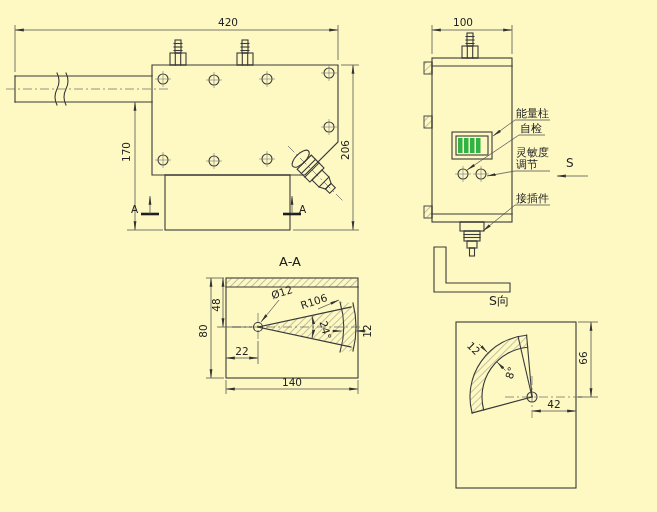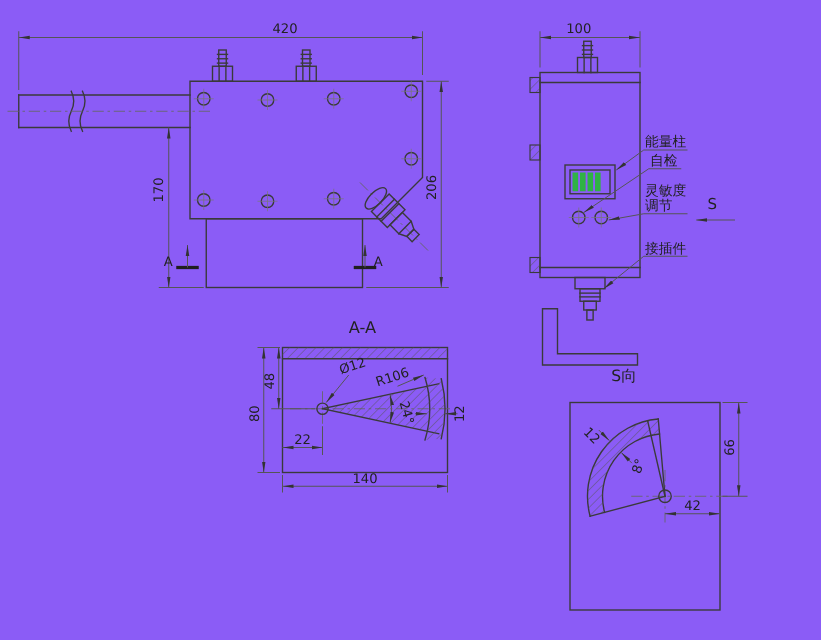--- a/index.html
+++ b/index.html
@@ -1,16 +1,16 @@
 <!DOCTYPE html>
 <html><head>
 <meta charset="utf-8">
 <style>
   html,body{margin:0;padding:0;background:#ffffff;}
-  .canvas{width:657px;height:512px;position:relative;background:#8b5cf6;overflow:hidden;
+  .canvas{width:657px;height:512px;position:relative;background:#fef9c3;overflow:hidden;
           font-family:"DejaVu Sans",sans-serif;}
   svg text{font-family:"DejaVu Sans",sans-serif;fill:#222;}
   .thin{stroke:#3a3a3a;stroke-width:1.1;fill:none;stroke-linecap:square;}
   .thick{stroke:#1f1f1f;stroke-width:2.6;fill:none;}
   .dim{stroke:#555;stroke-width:0.8;fill:none;}
   .arr2{marker-start:url(#ar);marker-end:url(#ar);}
   .arrE{marker-end:url(#ar);}
   .cl{stroke:#666;stroke-width:0.7;fill:none;stroke-dasharray:9 3 2 3;}
   .cross{stroke:#777;stroke-width:0.6;}
   .hatchfill{fill:url(#hatch);stroke:#3a3a3a;stroke-width:0.9;}

